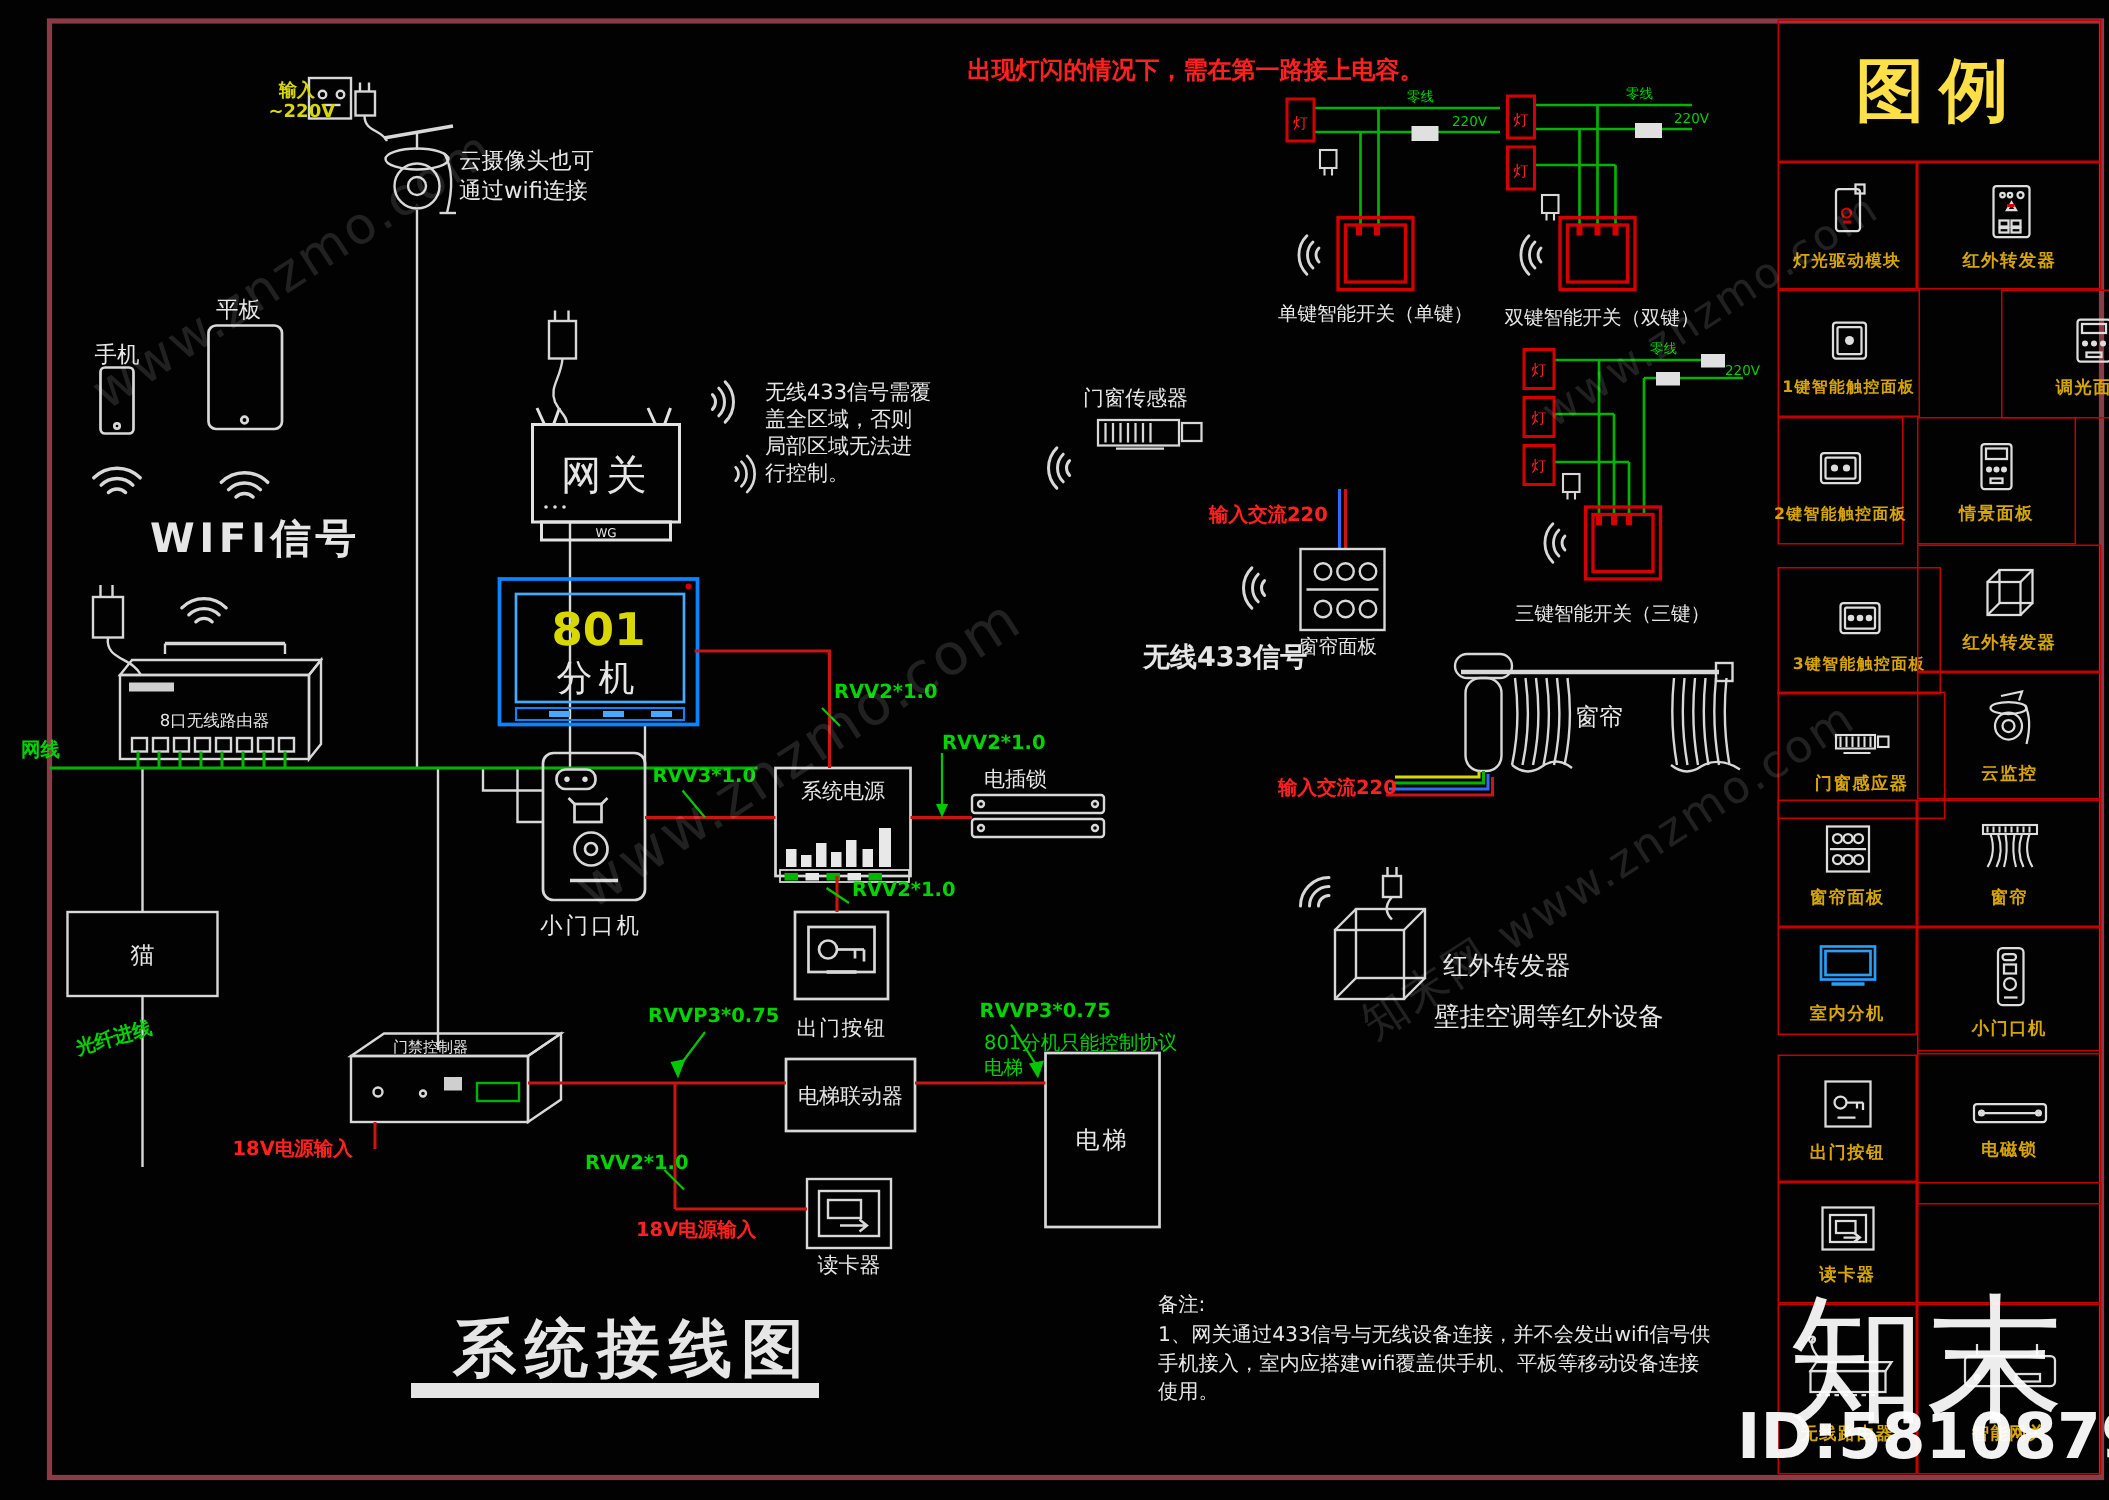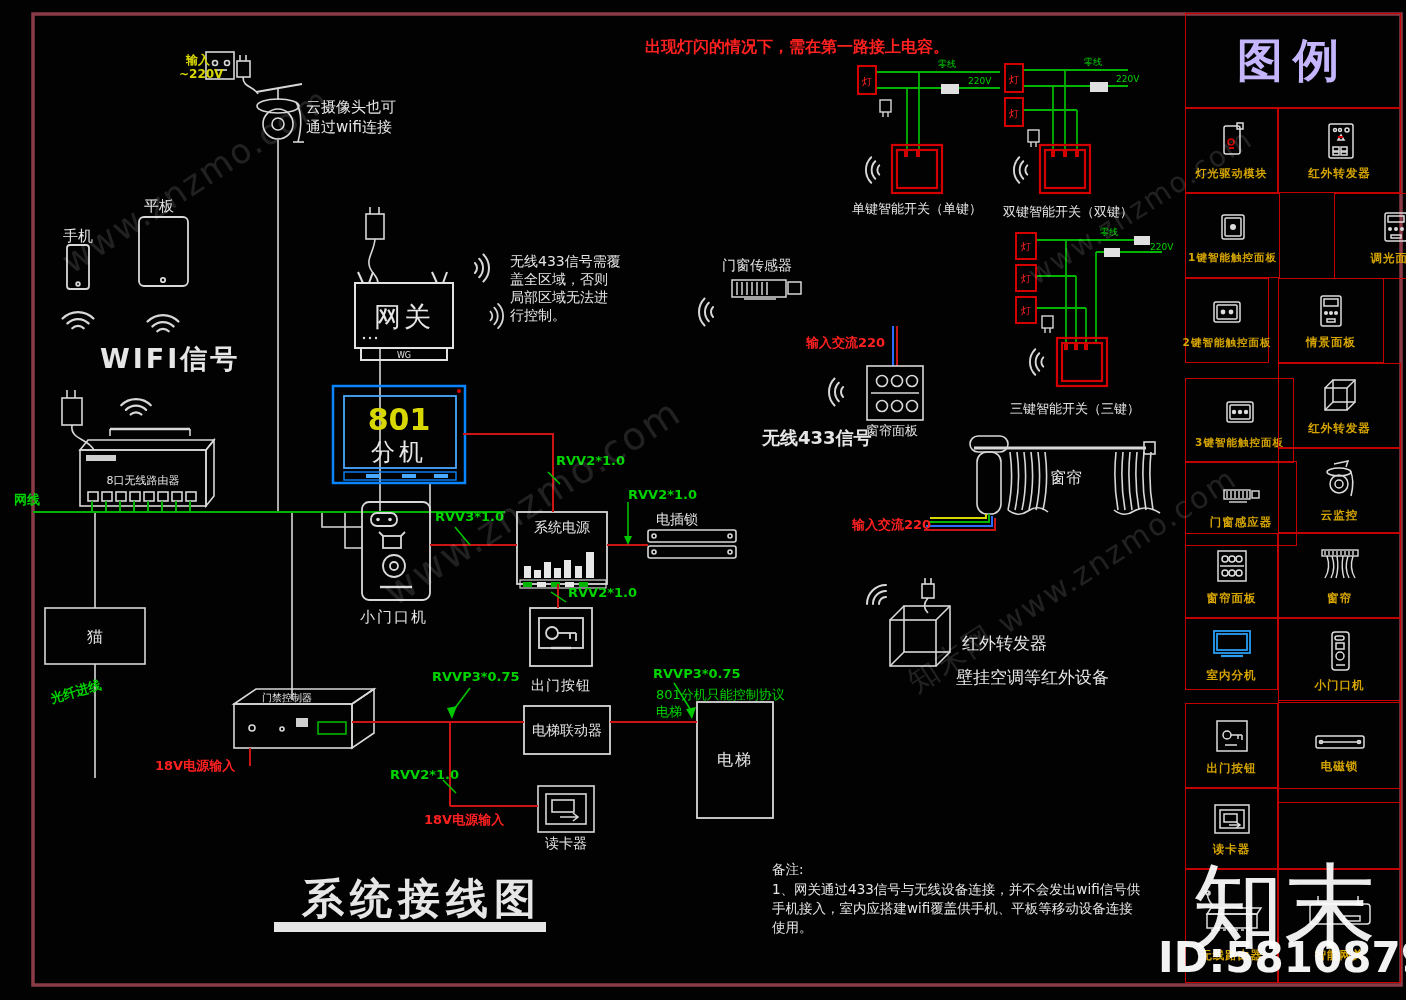--- a/index.html
+++ b/index.html
@@ -7,21 +7,21 @@
          font-family:"DejaVu Sans","Liberation Sans",sans-serif;}
   svg text{font-family:"DejaVu Sans","Liberation Sans",sans-serif;}
   .tw{fill:#e6e6e6}.tg{fill:#00d400}.tr{fill:#ff2020}.ty{fill:#d8d800}
   .b{font-weight:bold}
   
   .lg-cell{position:absolute;border:1px solid #c40000;box-sizing:border-box;display:flex;
            flex-direction:column;align-items:center;justify-content:center;gap:4px;background:transparent;}
   .lg-label{color:#d6a500;font-weight:bold;font-size:11.5px;white-space:nowrap;letter-spacing:1px;}
   .lg-title{position:absolute;left:1185px;top:13px;width:216px;height:95px;border:1px solid #c40000;
             box-sizing:border-box;display:flex;align-items:center;justify-content:center;}
-  .lg-title span{color:#c4b5fd;font-size:46px;font-weight:bold;letter-spacing:10px;}
+  .lg-title span{color:#fde047;font-size:46px;font-weight:bold;letter-spacing:10px;}
   
   .wm{position:absolute;color:#ffffff;white-space:nowrap;pointer-events:none;z-index:8;}
   .wm.diag{transform:rotate(-33deg);opacity:.12;font-size:34px;letter-spacing:2px;}
   .brand{font-size:92px;font-weight:normal;opacity:.93;z-index:10;}
   .idtag{font-size:42px;font-weight:bold;opacity:.95;z-index:10;}
 </style>
 </head>
 <body>
 
 <div id="stage">

